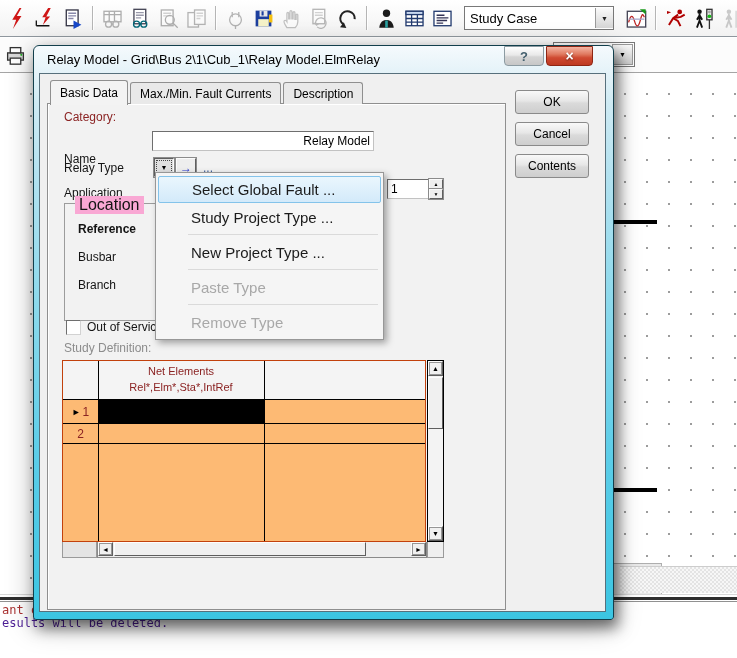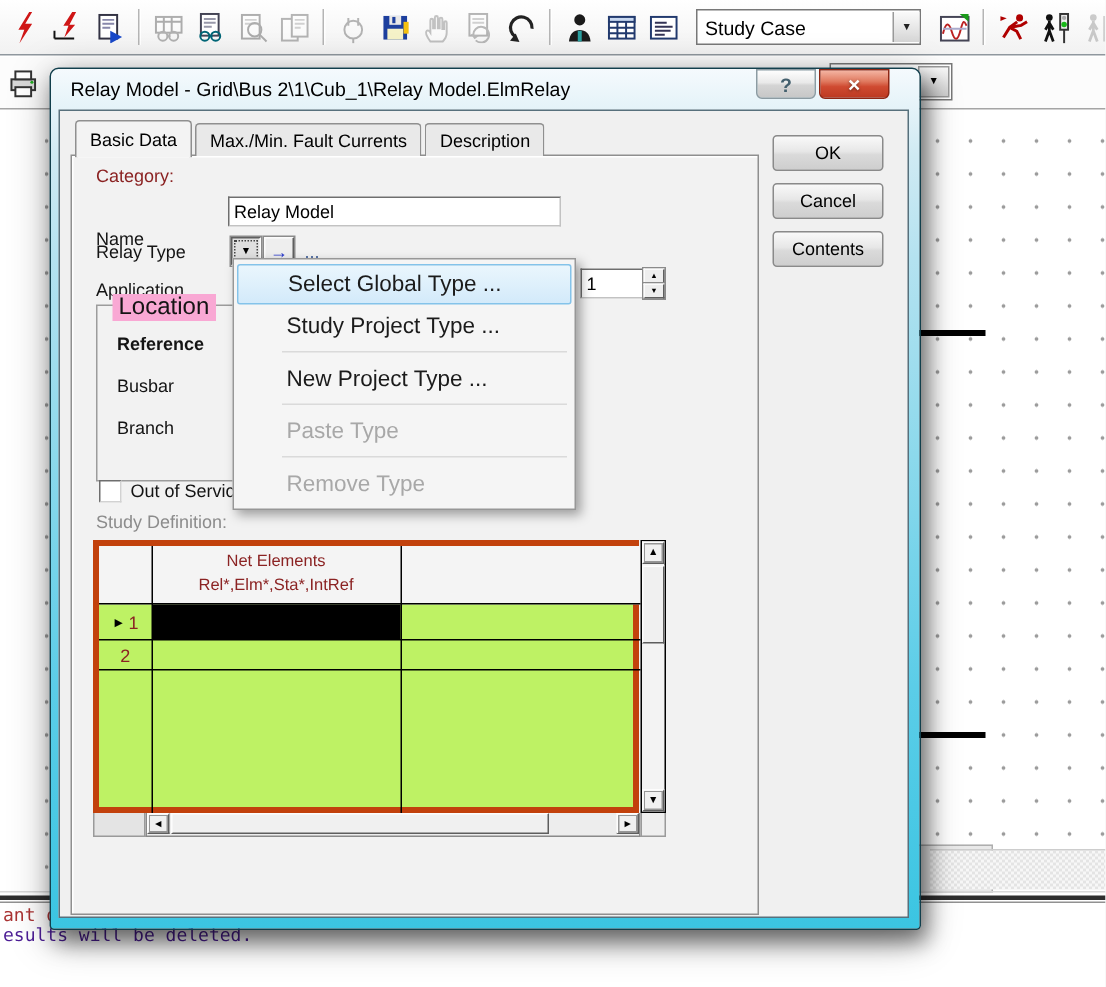--- a/index.html
+++ b/index.html
@@ -70,21 +70,21 @@
          box-shadow:0 0 0 1px #8b8b8b;display:flex;align-items:center;justify-content:center;box-sizing:border-box}
   .sqbtn.pressed{border-color:#5f5f5f #fbfbfb #fbfbfb #5f5f5f;background:#e0e0e0;
                  outline:1px dotted #444;outline-offset:-3px}
   .grp{position:absolute;border:1px solid #9c9c9c}
   .grp-legend{position:absolute;top:-8px;left:10px;background:#f9a8d4;padding:0 4px;font-size:16px;color:#141414}
   .grp-item{position:absolute;left:13px;font-size:12px;color:#141414}
   .chk{position:absolute;width:13px;height:13px;background:#fff;border:1px solid;
        border-color:#6e6e6e #d2d2d2 #d2d2d2 #6e6e6e}
   
   .tbl{position:absolute;left:22px;top:286px;width:382px;height:198px}
-  .tblmain{position:absolute;left:0;top:0;width:364px;height:182px;background:#bef264;border:4px solid #c2410c;box-sizing:border-box}
+  .tblmain{position:absolute;left:0;top:0;width:364px;height:182px;background:#fdba74;border:1px solid #c2410c;box-sizing:border-box}
   .thead{position:absolute;left:0;top:0;width:362px;height:38px;background:#f4f4f4;border-bottom:1px solid #000}
   .thtxt{position:absolute;left:35px;top:2px;width:166px;text-align:center;color:#8b2323;font-size:11px;line-height:16px}
   .vline{position:absolute;top:0;width:1px;height:180px;background:#000}
   .hline{position:absolute;left:0;width:362px;height:1px;background:#000}
   .numcell{position:absolute;left:0;width:35px;display:flex;align-items:center;justify-content:center;
            color:#8b2323;font-size:12px;gap:2px}
   .selcell{position:absolute;background:#000}
   .scrbtn{background:#f0f0f0;border:1px solid;border-color:#fdfdfd #5e5e5e #5e5e5e #fdfdfd;
           box-shadow:0 0 0 1px #969696 inset;display:flex;align-items:center;justify-content:center;
           font-size:7px;color:#000;position:absolute;box-sizing:border-box}
@@ -379,21 +379,21 @@
     <div class="tabsrow" id="tabs">
         <div class="tab on">Basic Data</div>
         <div class="tab">Max./Min. Fault Currents</div>
         <div class="tab">Description</div>
       </div>
     <div class="panel"></div>
 
     <div class="lbl maroon" style="left:24px;top:36px">Category:</div>
 
     <div class="lbl" style="left:24px;top:78px">Name</div>
-    <input class="input" style="left: 112px; top: 57px; width: 222px; height: 20px;" value="Relay Model">
+    <input class="input" style="left: 112px; top: 57px; width: 222px; height: 20px; text-align: right;" value="Relay Model">
 
     <div class="lbl" style="left:24px;top:87px">Relay Type</div>
     <div class="sqbtn pressed" style="left:114px;top:84px;width:20px;height:19px;font-size:7px">▼</div>
     <div class="sqbtn" style="left:136px;top:84px;width:20px;height:19px;color:#2233cc;font-weight:bold;font-size:12px">→</div>
     <div class="lbl" style="left:163px;top:87px;color:#44639c">...</div>
 
     <div class="lbl" style="left:24px;top:112px">Application</div>
     <input class="input" style="left: 347px; top: 105px; width: 42px; height: 20px;" value="1">
     <div class="sqbtn" style="left:389px;top:105px;width:14px;height:10px;font-size:5px">▲</div>
     <div class="sqbtn" style="left:389px;top:115px;width:14px;height:10px;font-size:5px">▼</div>
@@ -452,21 +452,21 @@
 
     <div id="sidebtns">
         <div class="btn7" style="top: 16px;">OK</div>
         <div class="btn7" style="top: 48px;">Cancel</div>
         <div class="btn7" style="top: 80px;">Contents</div>
       </div>
   </div>
 </div>
 
 <div class="menu" id="menu">
-    <div class="mi hl">Select Global Type ...</div>
+    <div class="mi hl">Select Global Fault ...</div>
     <div class="mi">Study Project Type ...</div>
     <div class="msep"></div>
     <div class="mi">New Project Type ...</div>
     <div class="msep"></div>
     <div class="mi dis">Paste Type</div>
     <div class="msep"></div>
     <div class="mi dis">Remove Type</div>
   </div>
 
 </body></html>

